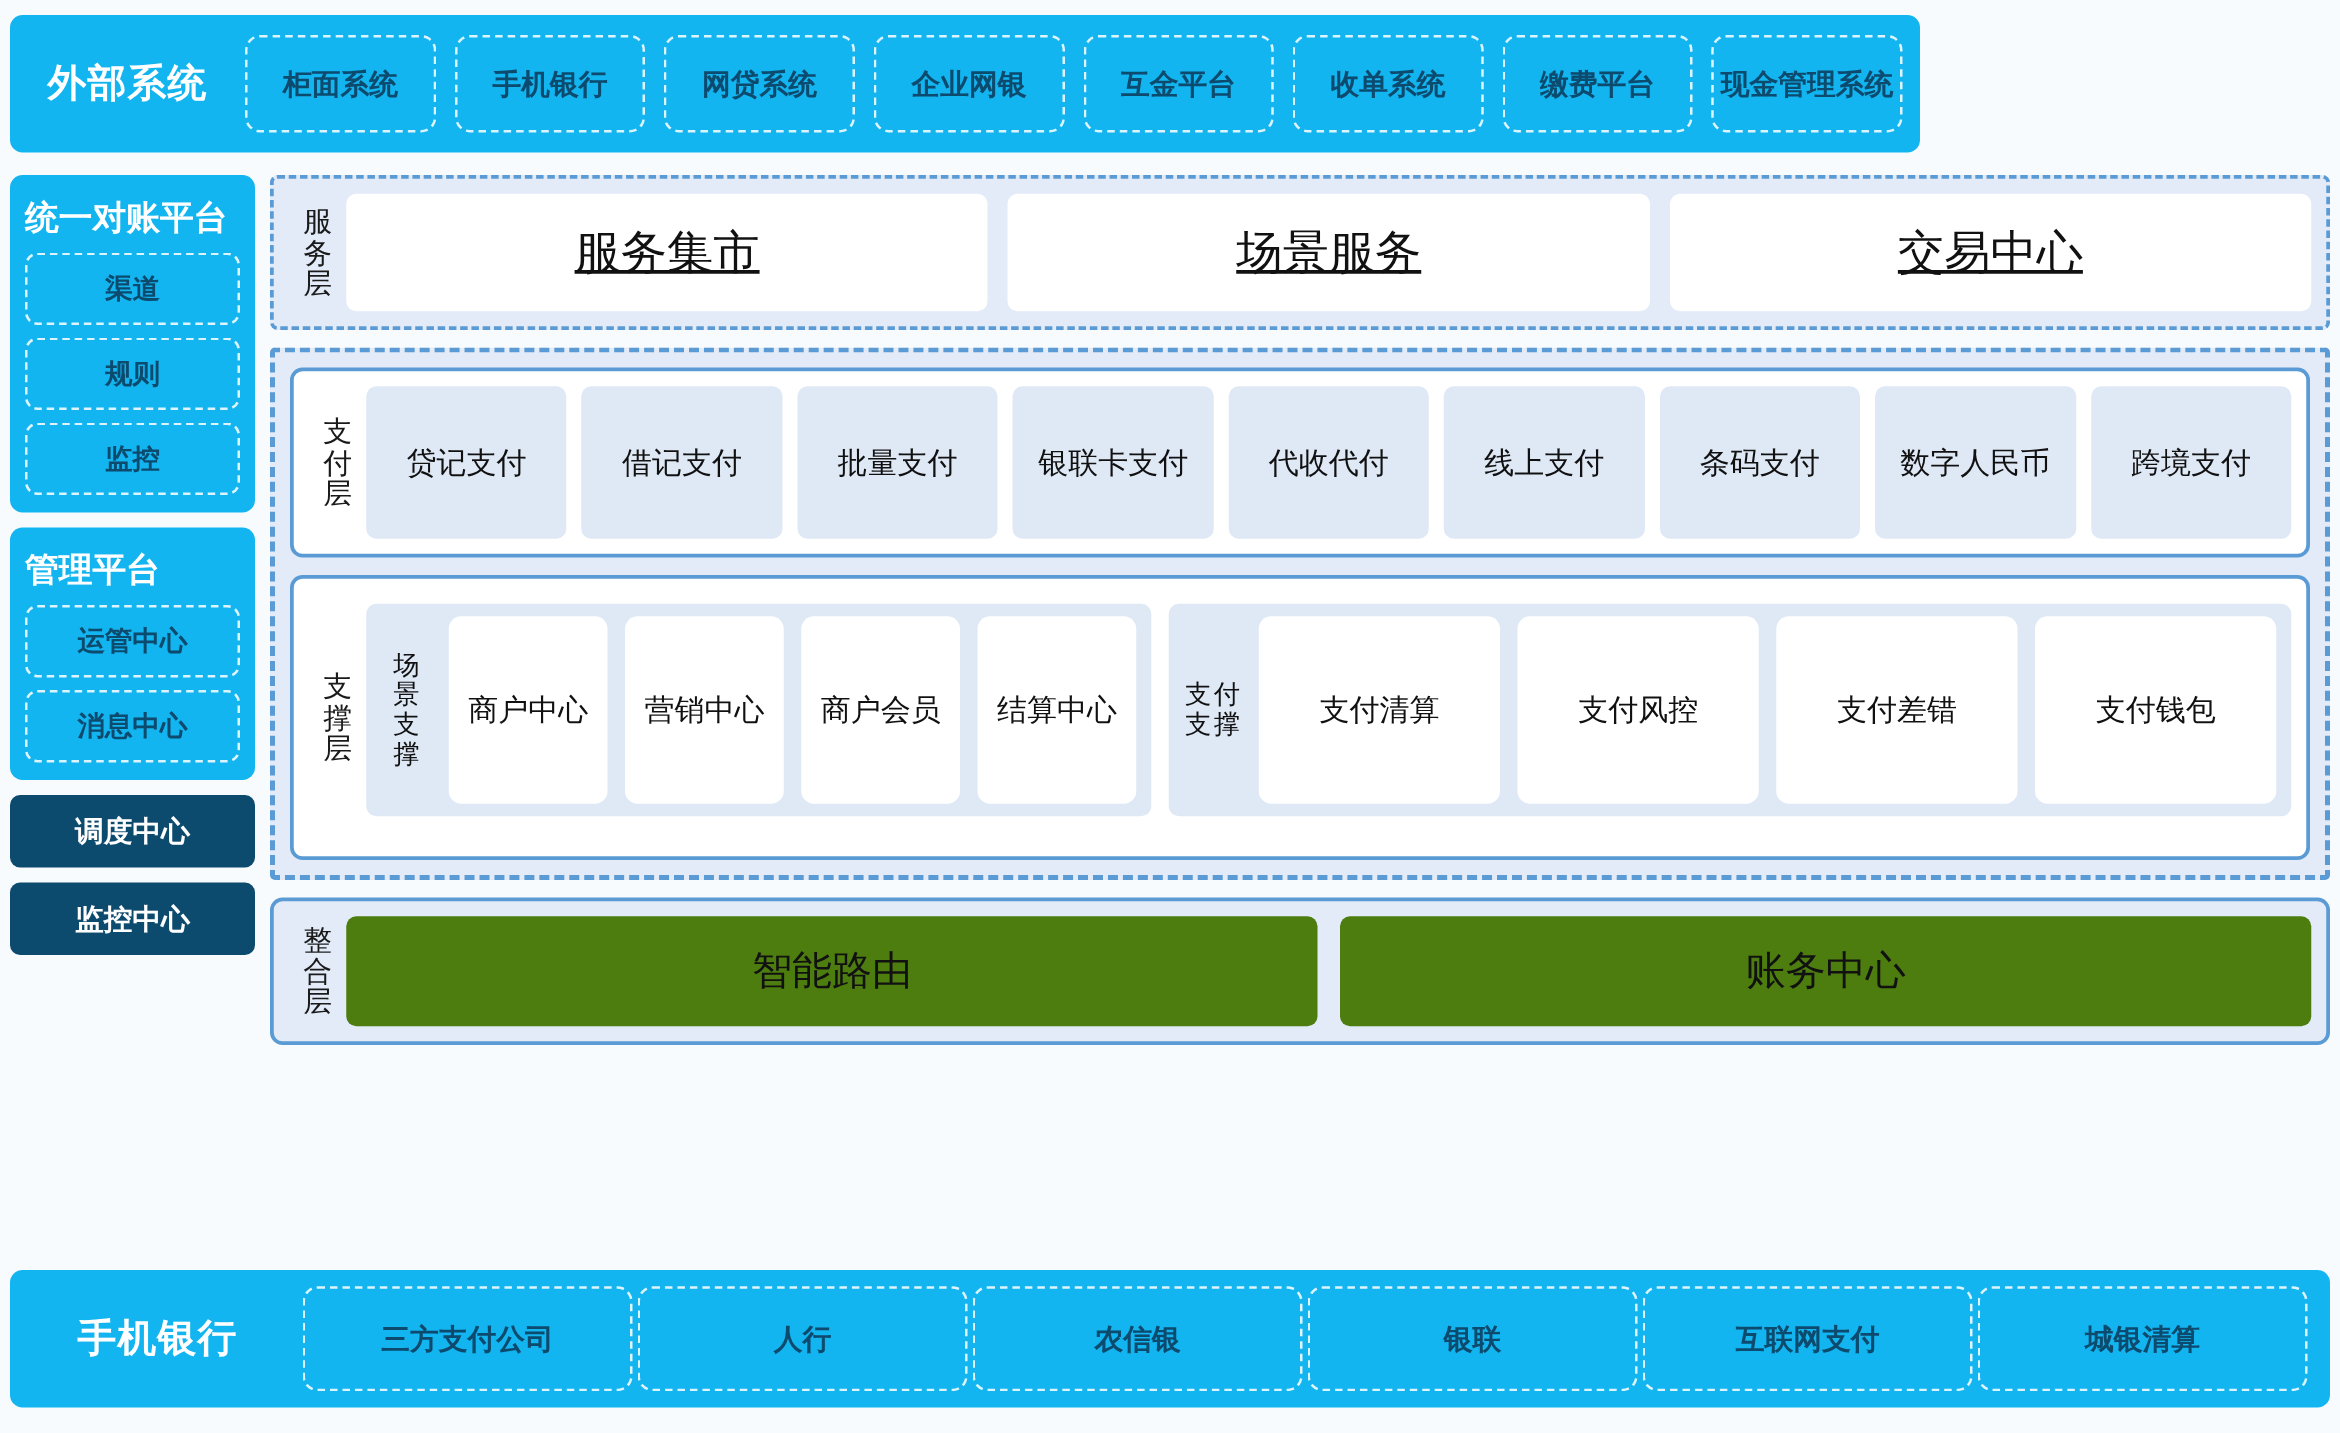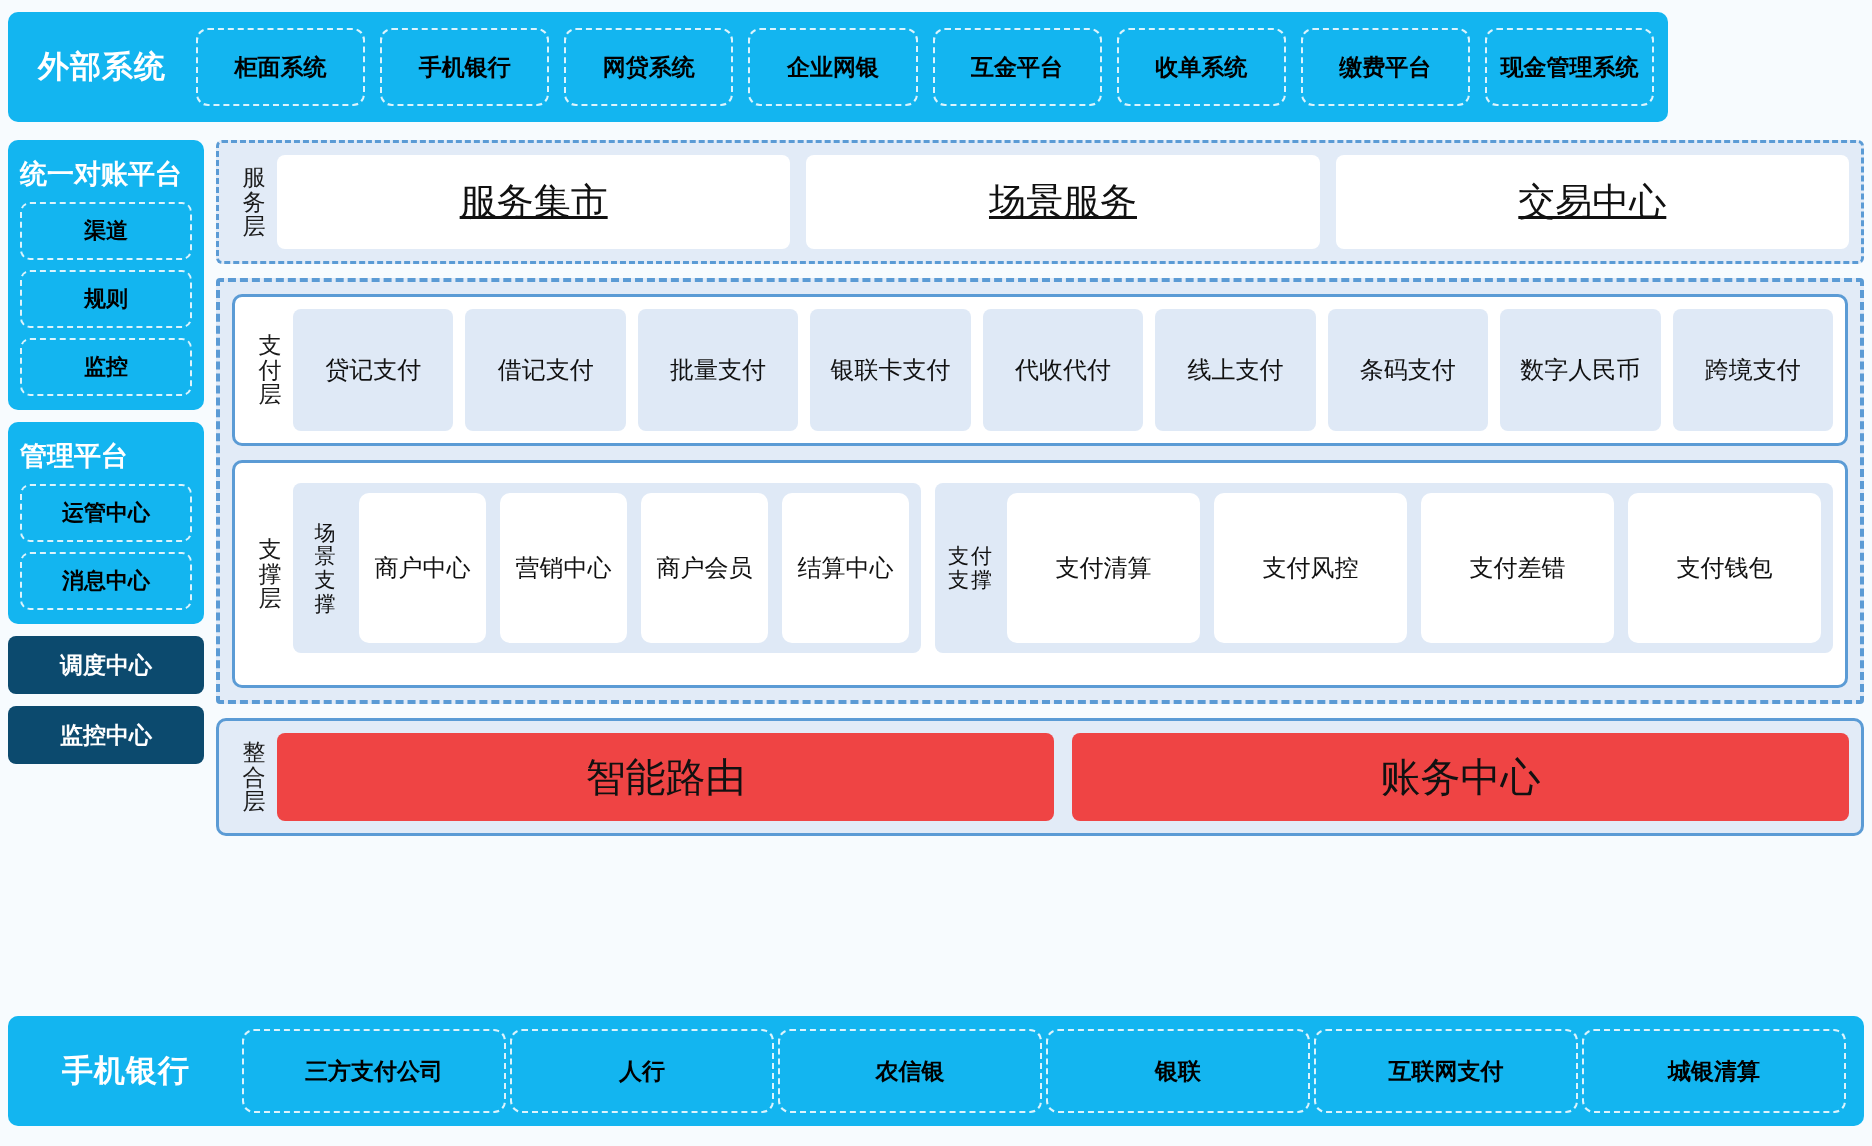--- a/index.html
+++ b/index.html
@@ -22,29 +22,29 @@
   .band-title {
     color: #fff;
     font-weight: 700;
     white-space: nowrap;
     text-align: center;
   }
   .dashed-chip {
     border: 2px dashed rgba(255,255,255,.85);
     border-radius: 12px;
     display: flex; align-items: center; justify-content: center;
-    color: #000000; font-weight: 700;
+    color: #0c4a6e; font-weight: 700;
     text-align: center;
     white-space: nowrap;
   }
 
   
   .top-bar {
     position: absolute; left: 8px; top: 12px;
-    width: 1660px; height: 110px;
+    width: 1528px; height: 110px;
     padding: 0 14px;
     gap: 14px;
   }
   .top-bar .band-title { width: 160px; font-size: 31px; letter-spacing: 1px; }
   .top-bar .chips { display: flex; flex: 1; gap: 15px; height: 78px; }
   .top-bar .dashed-chip { flex: 1; font-size: 23px; }
 
   
   .left-col { position: absolute; left: 8px; top: 140px; width: 196px; }
 
@@ -163,23 +163,23 @@
     margin-top: 14px;
     border: 3px solid #5b9bd5;
     background: #e2ebf7;
     border-radius: 10px;
     padding: 12px;
     display: flex; align-items: stretch;
     height: 118px;
   }
   .grp-integration .cards { display: flex; flex: 1; gap: 18px; }
   .grp-integration .card {
-    flex: 1; background: #ef4444; border-radius: 8px;
-    display: flex; align-items: center; justify-content: center;
-    font-size: 40px; color: #111;
+    flex: 1; background: #4d7c0f; border-radius: 8px;
+    display: flex; align-items: center; justify-content: center;
+    font-size: 32px; color: #111;
   }
 
   
   .bottom-bar {
     position: absolute; left: 8px; top: 1016px;
     width: 1856px; height: 110px;
     padding: 0 18px;
     gap: 16px;
   }
   .bottom-bar .band-title { width: 200px; font-size: 31px; letter-spacing: 1px; }

